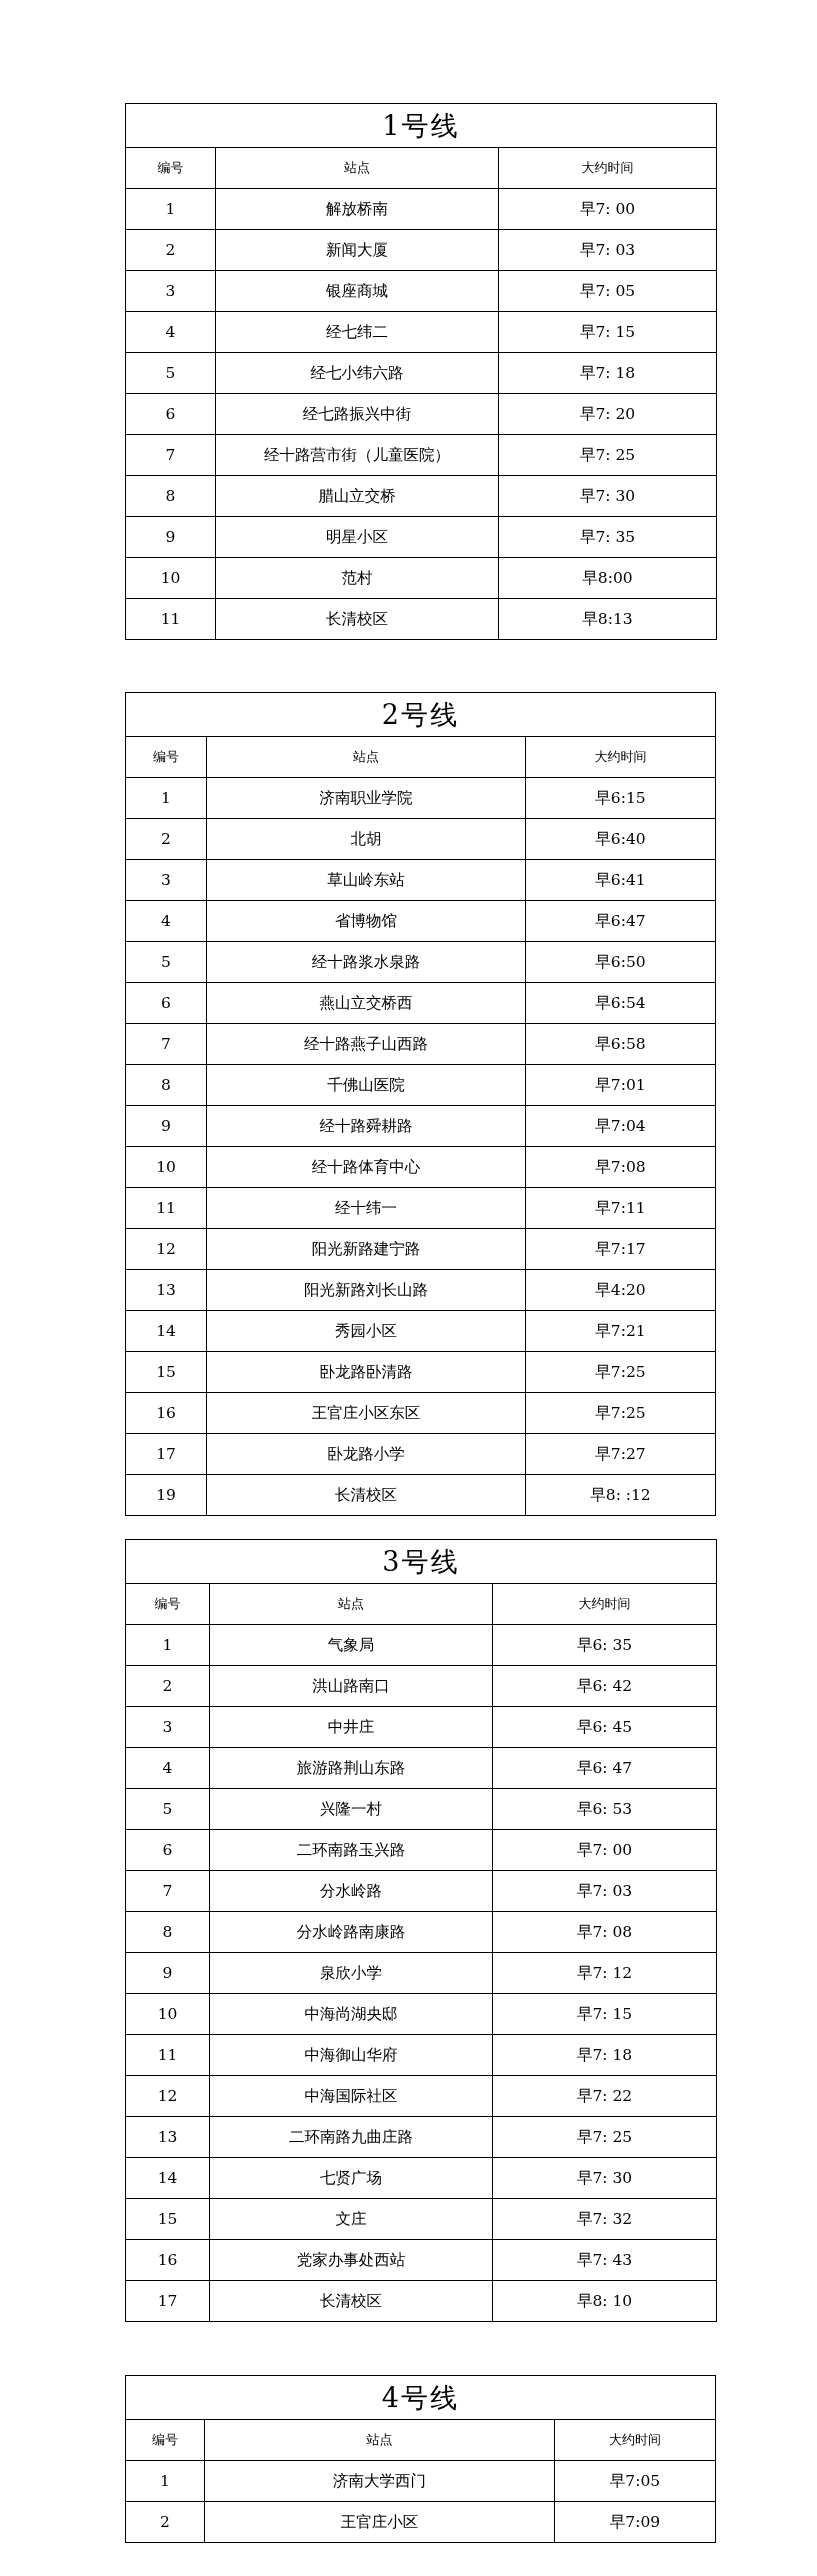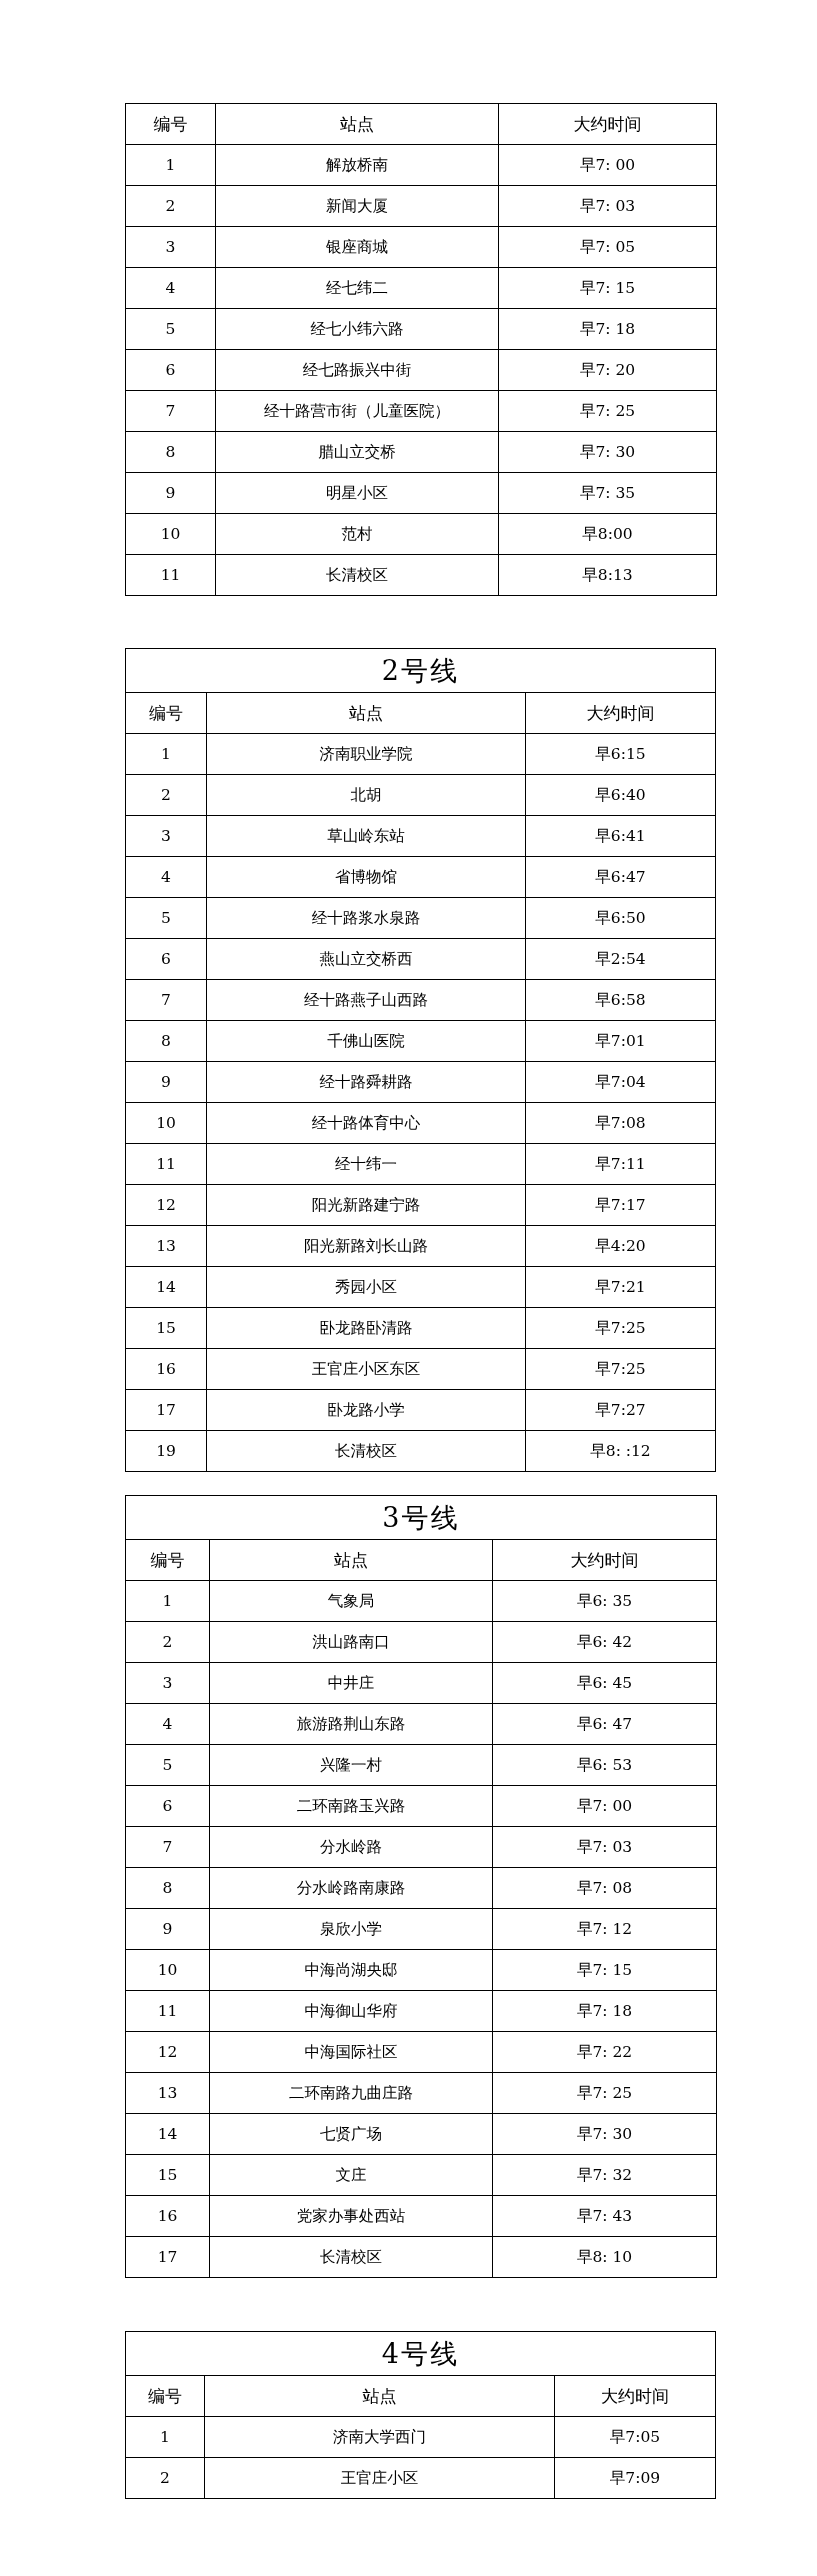--- a/index.html
+++ b/index.html
@@ -44,40 +44,43 @@
     padding: 0;
     overflow: hidden;
   }
   .line-table .title-cell {
     height: 43px;
     font-size: 27px;
     letter-spacing: 2.1px;
   }
   .line-table .header-row th {
     height: 40px;
-    font-size: 17px;
+    font-size: 13px;
   }
   .line-table tbody td {
     height: 40px;
     font-size: 15.5px;
     white-space: pre;
   }
 </style>
 </head>
 <body>
 
 <div class="page">
   <div id="tables-container">
   <table class="line-table t1">
     <colgroup>
       <col class="c1">
           <col class="c2">
           <col class="c3">
     </colgroup>
     <thead>
+      <tr class="title-row">
+        <th class="title-cell" colspan="3">1号线</th>
+      </tr>
       <tr class="header-row">
         <th>编号</th>
         <th>站点</th>
         <th>大约时间</th>
       </tr>
     </thead>
     <tbody>
           <tr>
             <td>1</td>
             <td>解放桥南</td>
@@ -174,21 +177,21 @@
             <td>早6:47</td>
           </tr>
           <tr>
             <td>5</td>
             <td>经十路浆水泉路</td>
             <td>早6:50</td>
           </tr>
           <tr>
             <td>6</td>
             <td>燕山立交桥西</td>
-            <td>早2:54</td>
+            <td>早6:54</td>
           </tr>
           <tr>
             <td>7</td>
             <td>经十路燕子山西路</td>
             <td>早6:58</td>
           </tr>
           <tr>
             <td>8</td>
             <td>千佛山医院</td>
             <td>早7:01</td>

